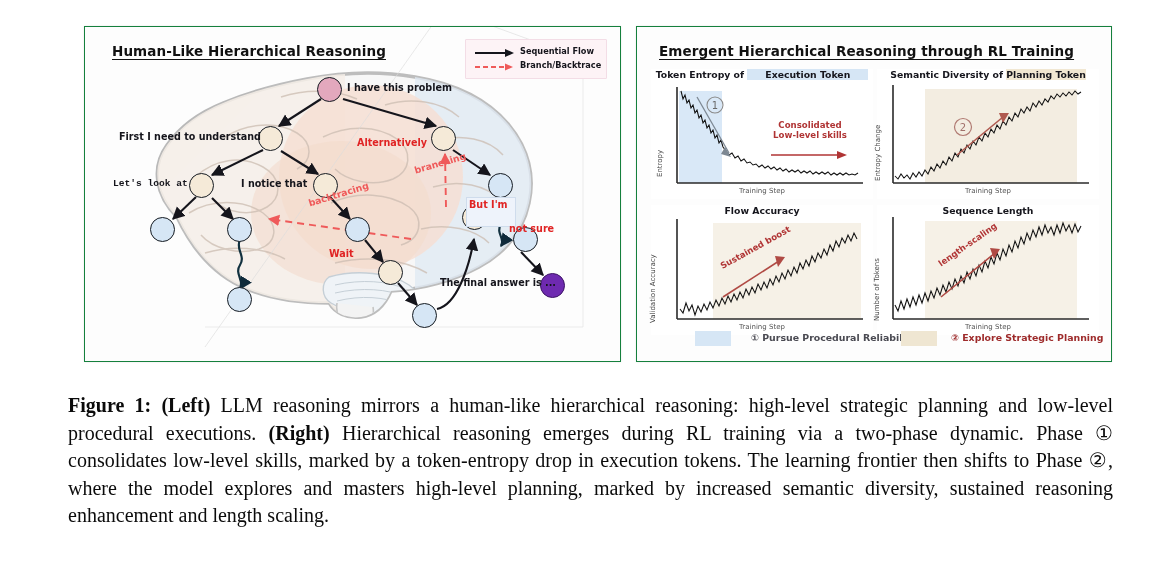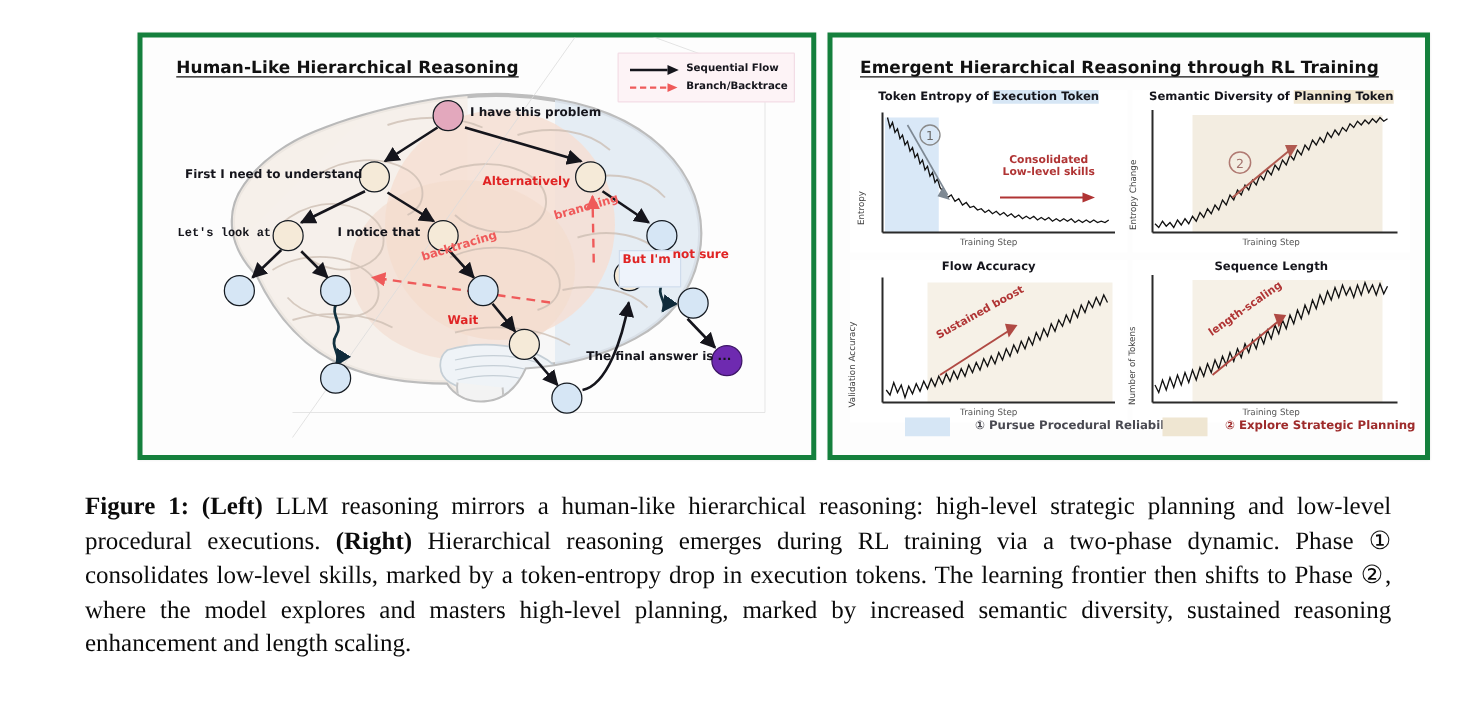--- a/index.html
+++ b/index.html
@@ -10,23 +10,22 @@
     font-family: "Liberation Serif", serif;
   }
   #page { position: relative; width: 1176px; height: 567px; background:#fff; }
 
   
   #figure { position:absolute; left:0; top:0; width:1176px; height:378px; }
 
   .panel {
     position:absolute;
     background:#fdfdfd;
-    border:4px solid #15803d;
+    border:1px solid #15803d;
     box-shadow: 0 0 2px rgba(0,0,0,0.10);
-    margin-left: 26px;
   }
   #panel-left  { left:84px;  top:26px; width:535px; height:334px; }
   #panel-right { left:636px; top:26px; width:474px; height:334px; }
 
   .panel-title {
     position:absolute;
     font-family:"DejaVu Sans", sans-serif;
     font-weight:bold;
     color:#111;
     text-decoration:underline;
@@ -96,21 +95,21 @@
     position:absolute;
     background:#ffffff;
   }
   .chart-title {
     position:absolute; top:0; left:0; width:100%;
     text-align:center;
     font-family:"DejaVu Sans", sans-serif;
     font-weight:bold; font-size:9.3px; color:#15151c;
     white-space:nowrap;
   }
-  .chart-title .hl-blue { background:#d6e6f5; padding:0 0;}
+  .chart-title .hl-blue { background:#d6e6f5; padding:0 18px;}
   .chart-title .hl-tan  { background:#f1e7d2; padding:0 0;}
 
   .axis-y-label {
     position:absolute;
     font-family:"DejaVu Sans", sans-serif; font-size:7px; color:#444;
     transform:rotate(-90deg); transform-origin:left top; white-space:nowrap;
   }
   .axis-x-label {
     position:absolute; width:100%; text-align:center;
     font-family:"DejaVu Sans", sans-serif; font-size:7px; color:#555;
@@ -303,21 +302,21 @@
     <div id="notsure-box"></div>
 
     <div class="ann black" style="left:262px;top:55px;">I have this problem</div>
     <div class="ann black" style="left:34px;top:104px;">First I need to understand</div>
     <div class="ann black" style="left:28px;top:151px;font-family:Liberation Mono, monospace;">Let's look at</div>
     <div class="ann black" style="left:156px;top:151px;">I notice that</div>
     <div class="ann red" style="left:272px;top:110px;">Alternatively</div>
     <div class="ann redit" style="left:328px;top:138px;transform:rotate(-16deg);transform-origin:left top;">branching</div>
     <div class="ann redit" style="left:222px;top:171px;transform:rotate(-17deg);transform-origin:left top;">backtracing</div>
     <div class="ann red" style="left:384px;top:172px;">But I'm</div>
-    <div class="ann red" style="left:384px;top:168px;padding-left:40px;">not sure</div>
+    <div class="ann red" style="left:384px;top:196px;padding-left:40px;">not sure</div>
     <div class="ann red" style="left:244px;top:221px;">Wait</div>
     <div class="ann black" style="left:355px;top:250px;">The final answer is ...</div>
 
   </div>
 
   <div class="panel" id="panel-right">
     <div class="panel-title" id="title-right">Emergent Hierarchical Reasoning through RL Training</div>
 
     <div class="chart" style="left:14px;top:42px;width:222px;height:130px;">
       <div class="chart-title">

